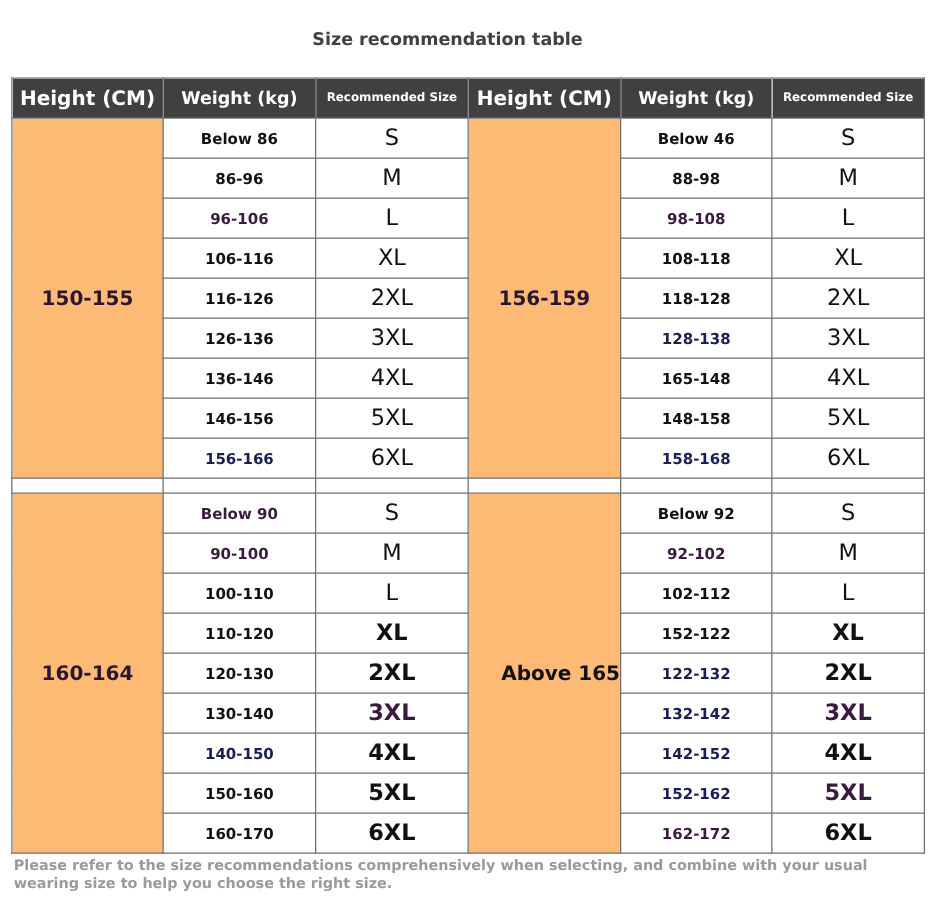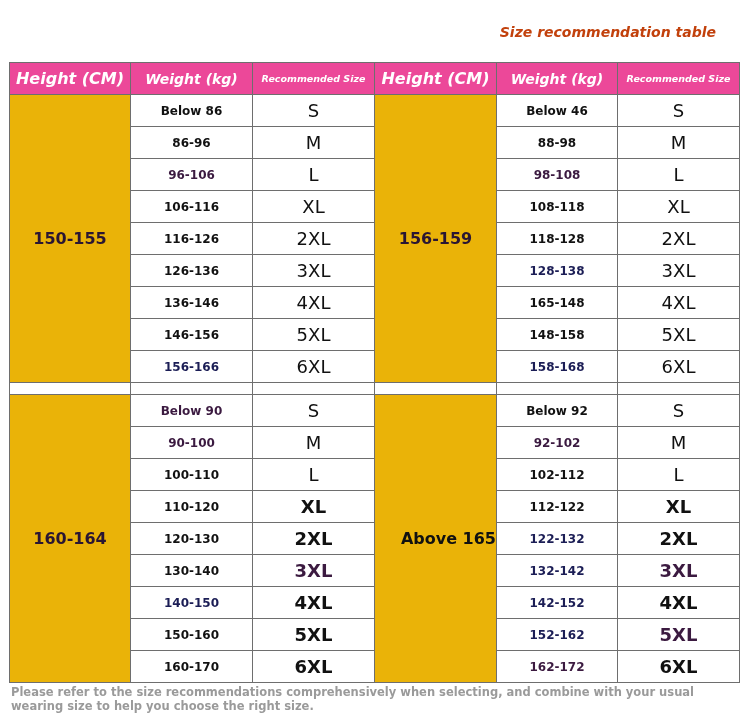--- a/index.html
+++ b/index.html
@@ -1,31 +1,31 @@
 <!DOCTYPE html>
 <html><head>
 <meta charset="utf-8">
 <style>
   html, body { margin: 0; padding: 0; background: #ffffff; }
   body { width: 750px; height: 727px; position: relative; overflow: hidden;
          font-family: "DejaVu Sans", sans-serif; }
-  .title { position: absolute; top: 24px; left: 0; width: 716px; text-align: right;
-           font-size: 14px; font-weight: bold; color: #c2410c; font-style: italic; }
+  .title { position: absolute; top: 24px; left: 0; width: 716px; text-align: center;
+           font-size: 14px; font-weight: bold; color: #404040; }
   table.sz { position: absolute; left: 9px; top: 62px; border-collapse: collapse;
              table-layout: fixed; width: 730px; }
   table.sz td, table.sz th { border: 1.5px solid #6e6e6e; padding: 0; text-align: center;
              vertical-align: middle; overflow: hidden; white-space: nowrap; }
-  table.sz th { background: #ec4899; color: #ffffff; height: 31px; font-weight: bold; font-style: italic; }
+  table.sz th { background: #404040; color: #ffffff; height: 31px; font-weight: bold; }
   th.h-height { font-size: 16px; text-align: left; padding-left: 2px; }
   th.h-weight { font-size: 14px; }
   th.h-rec { font-size: 9.5px; }
   td.w { font-size: 12px; font-weight: bold; color: #111; height: 31px; }
   td.s { font-size: 18px; color: #111; height: 31px; }
   td.s.b { font-weight: bold; }
-  td.hgt { font-size: 16px; font-weight: bold; color: #2a1633; background: #eab308; }
+  td.hgt { font-size: 16px; font-weight: bold; color: #2a1633; background: #fdba74; }
   td.hgt.dark { color: #111; text-align: right; }
   tr.spacer td { height: 11px; }
   .c-purple { color: #3b1a40 !important; margin-top: 36px; }
   .c-navy { color: #1b1d55 !important; }
   .footer { position: absolute; left: 11px; top: 685px; width: 732px;
             font-size: 11.5px; font-weight: bold; color: #9a9a9a; line-height: 14px; }
 </style>
 </head>
 <body>
 
@@ -134,21 +134,21 @@
     </tr>
     <tr>
       <td class="w">100-110</td>
       <td class="s">L</td>
       <td class="w">102-112</td>
       <td class="s">L</td>
     </tr>
     <tr>
       <td class="w">110-120</td>
       <td class="s b">XL</td>
-      <td class="w">112-122</td>
+      <td class="w">152-122</td>
       <td class="s b">XL</td>
     </tr>
     <tr>
       <td class="w">120-130</td>
       <td class="s b">2XL</td>
       <td class="w c-navy">122-132</td>
       <td class="s b">2XL</td>
     </tr>
     <tr>
       <td class="w">130-140</td>

